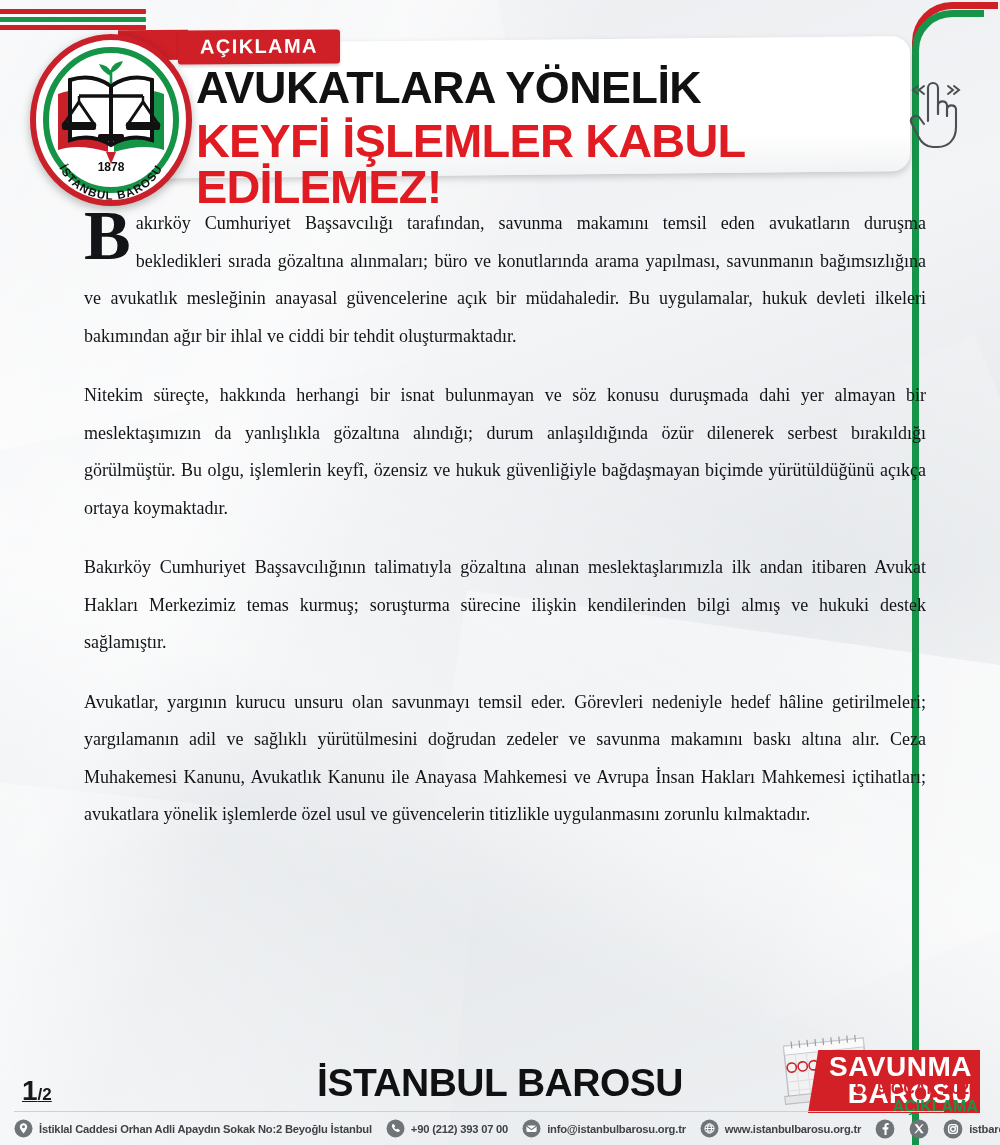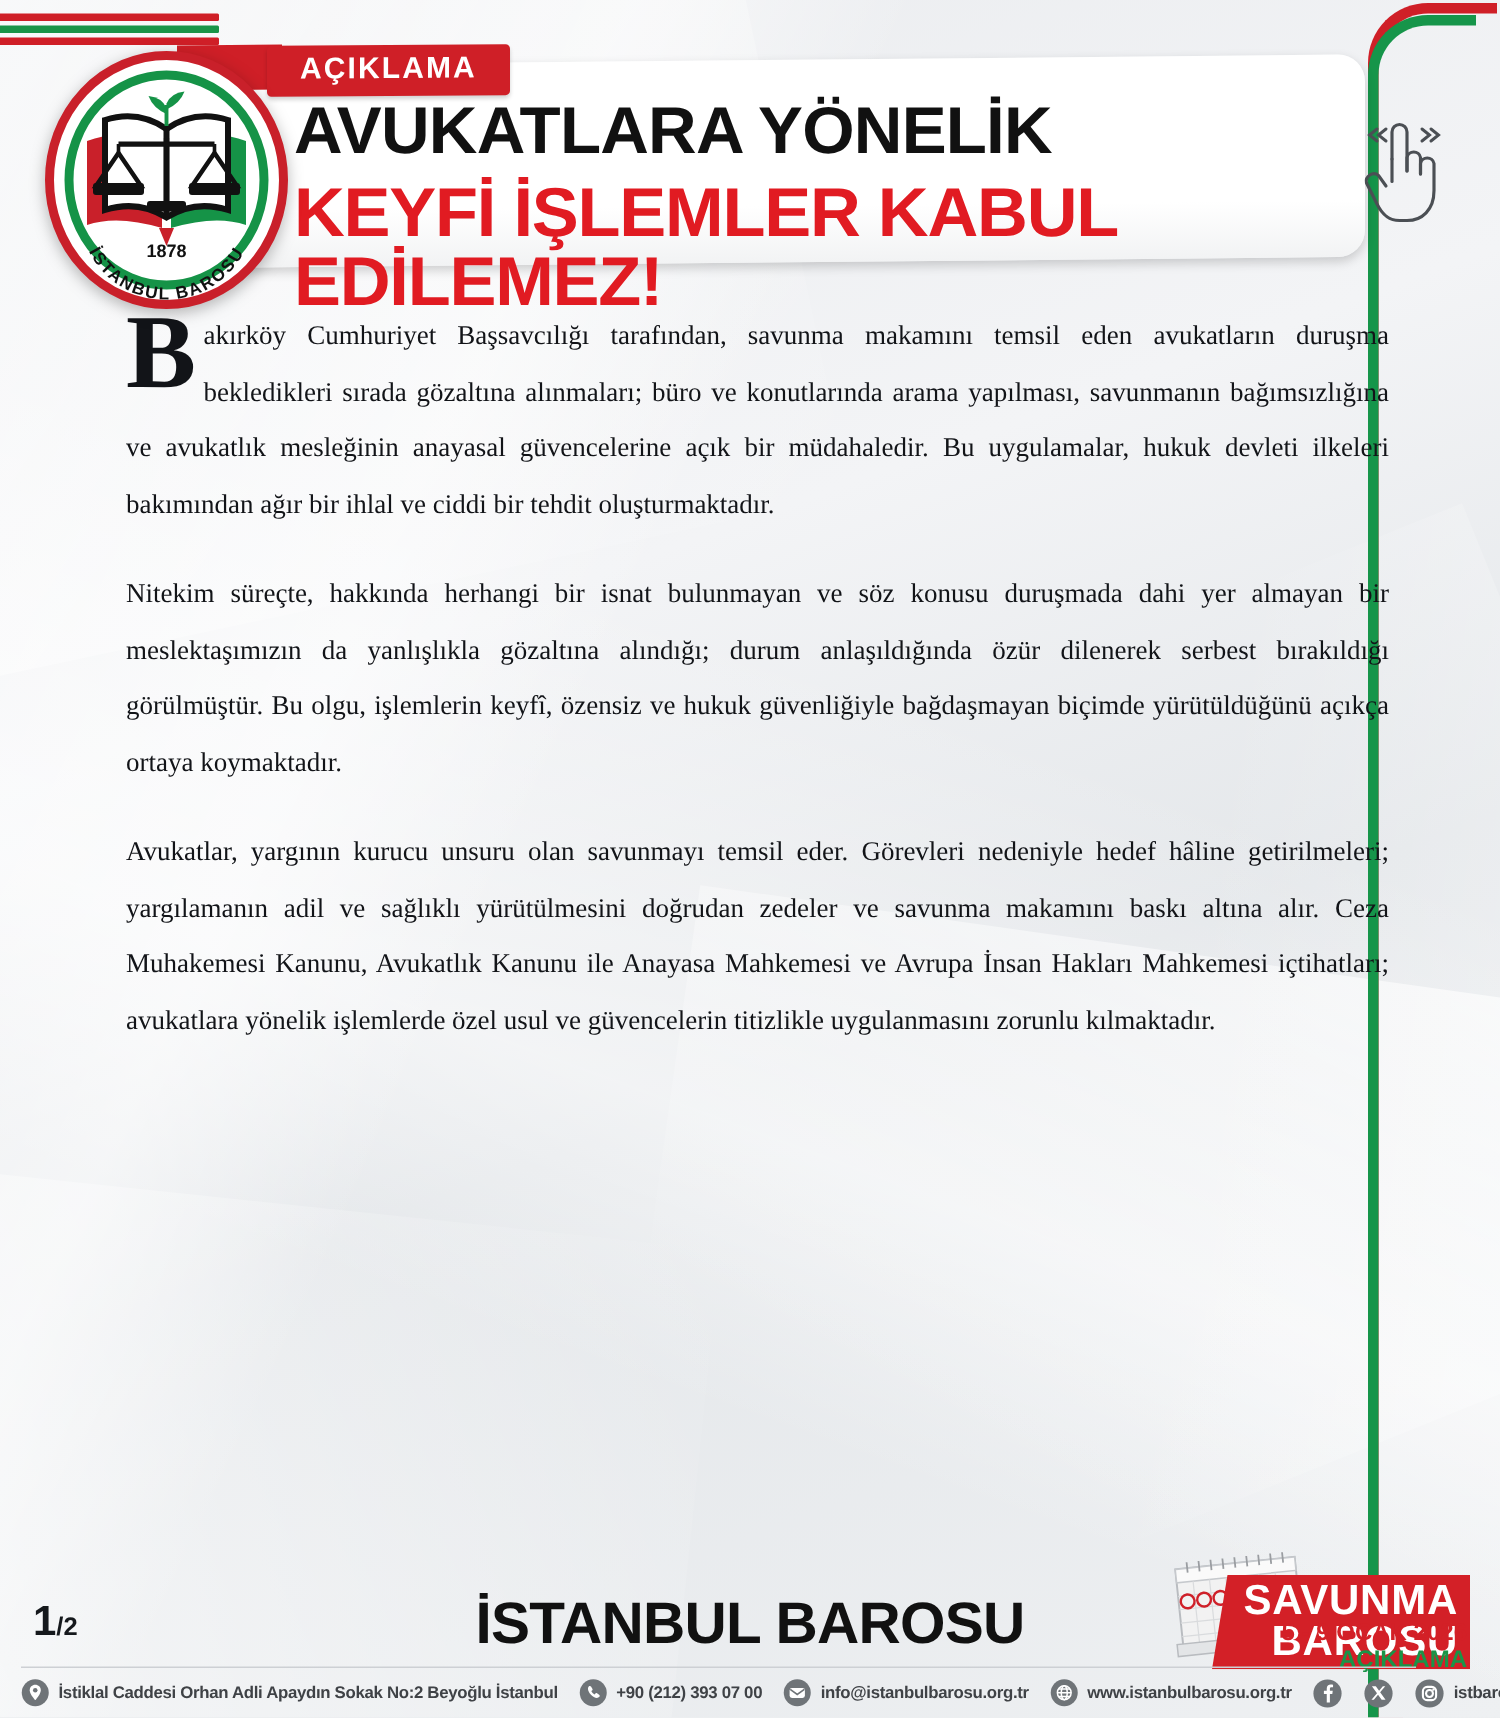--- a/index.html
+++ b/index.html
@@ -116,21 +116,21 @@
     font-size: 70px;
     line-height: 58px;
     font-weight: 700;
     padding: 2px 5px 0 0;
     font-family: "Liberation Serif", serif;
   }
 
   
   .footer { position: absolute; left: 0; bottom: 0; width: 1000px; height: 125px; z-index: 10; }
 
-  .page-num { position: absolute; left: 22px; bottom: 48px; color: #15181c; }
+  .page-num { position: absolute; left: 22px; bottom: 38px; color: #15181c; text-decoration: underline; }
   .page-num .n1 { font-size: 28px; font-weight: 800; }
   .page-num .n2 { font-size: 17px; font-weight: 700; }
 
   .foot-brand {
     position: absolute; left: 0; right: 0; bottom: 40px;
     text-align: center; font-size: 39px; font-weight: 800; color: #111;
     letter-spacing: -0.5px;
   }
 
   .savunma { position: absolute; right: 20px; bottom: 33px; width: 200px; height: 96px; }
@@ -241,20 +241,21 @@
           <path d="M46 12 l5 4 l-5 4"></path>
           <path d="M52 12 l5 4 l-5 4"></path>
         </g>
       </svg>
     </div>
   </div>
 
   <div class="content">
     <p class="para dropcap">Bakırköy Cumhuriyet Başsavcılığı tarafından, savunma makamını temsil eden avukatların duruşma bekledikleri sırada gözaltına alınmaları; büro ve konutlarında arama yapılması, savunmanın bağımsızlığına ve avukatlık mesleğinin anayasal güvencelerine açık bir müdahaledir. Bu uygulamalar, hukuk devleti ilkeleri bakımından ağır bir ihlal ve ciddi bir tehdit oluşturmaktadır.</p>
     <p class="para">Nitekim süreçte, hakkında herhangi bir isnat bulunmayan ve söz konusu duruşmada dahi yer almayan bir meslektaşımızın da yanlışlıkla gözaltına alındığı; durum anlaşıldığında özür dilenerek serbest bırakıldığı görülmüştür. Bu olgu, işlemlerin keyfî, özensiz ve hukuk güvenliğiyle bağdaşmayan biçimde yürütüldüğünü açıkça ortaya koymaktadır.</p>
+    <p class="para">Bakırköy Cumhuriyet Başsavcılığının talimatıyla gözaltına alınan meslektaşlarımızla ilk andan itibaren Avukat Hakları Merkezimiz temas kurmuş; soruşturma sürecine ilişkin kendilerinden bilgi almış ve hukuki destek sağlamıştır.</p>
     <p class="para">Avukatlar, yargının kurucu unsuru olan savunmayı temsil eder. Görevleri nedeniyle hedef hâline getirilmeleri; yargılamanın adil ve sağlıklı yürütülmesini doğrudan zedeler ve savunma makamını baskı altına alır. Ceza Muhakemesi Kanunu, Avukatlık Kanunu ile Anayasa Mahkemesi ve Avrupa İnsan Hakları Mahkemesi içtihatları; avukatlara yönelik işlemlerde özel usul ve güvencelerin titizlikle uygulanmasını zorunlu kılmaktadır.</p>
   </div>
 
   <div class="footer">
 
     <div class="page-num">
       <span class="n1">1</span><span class="n2">/2</span>
     </div>
 
     <div class="foot-brand">İSTANBUL BAROSU</div>

